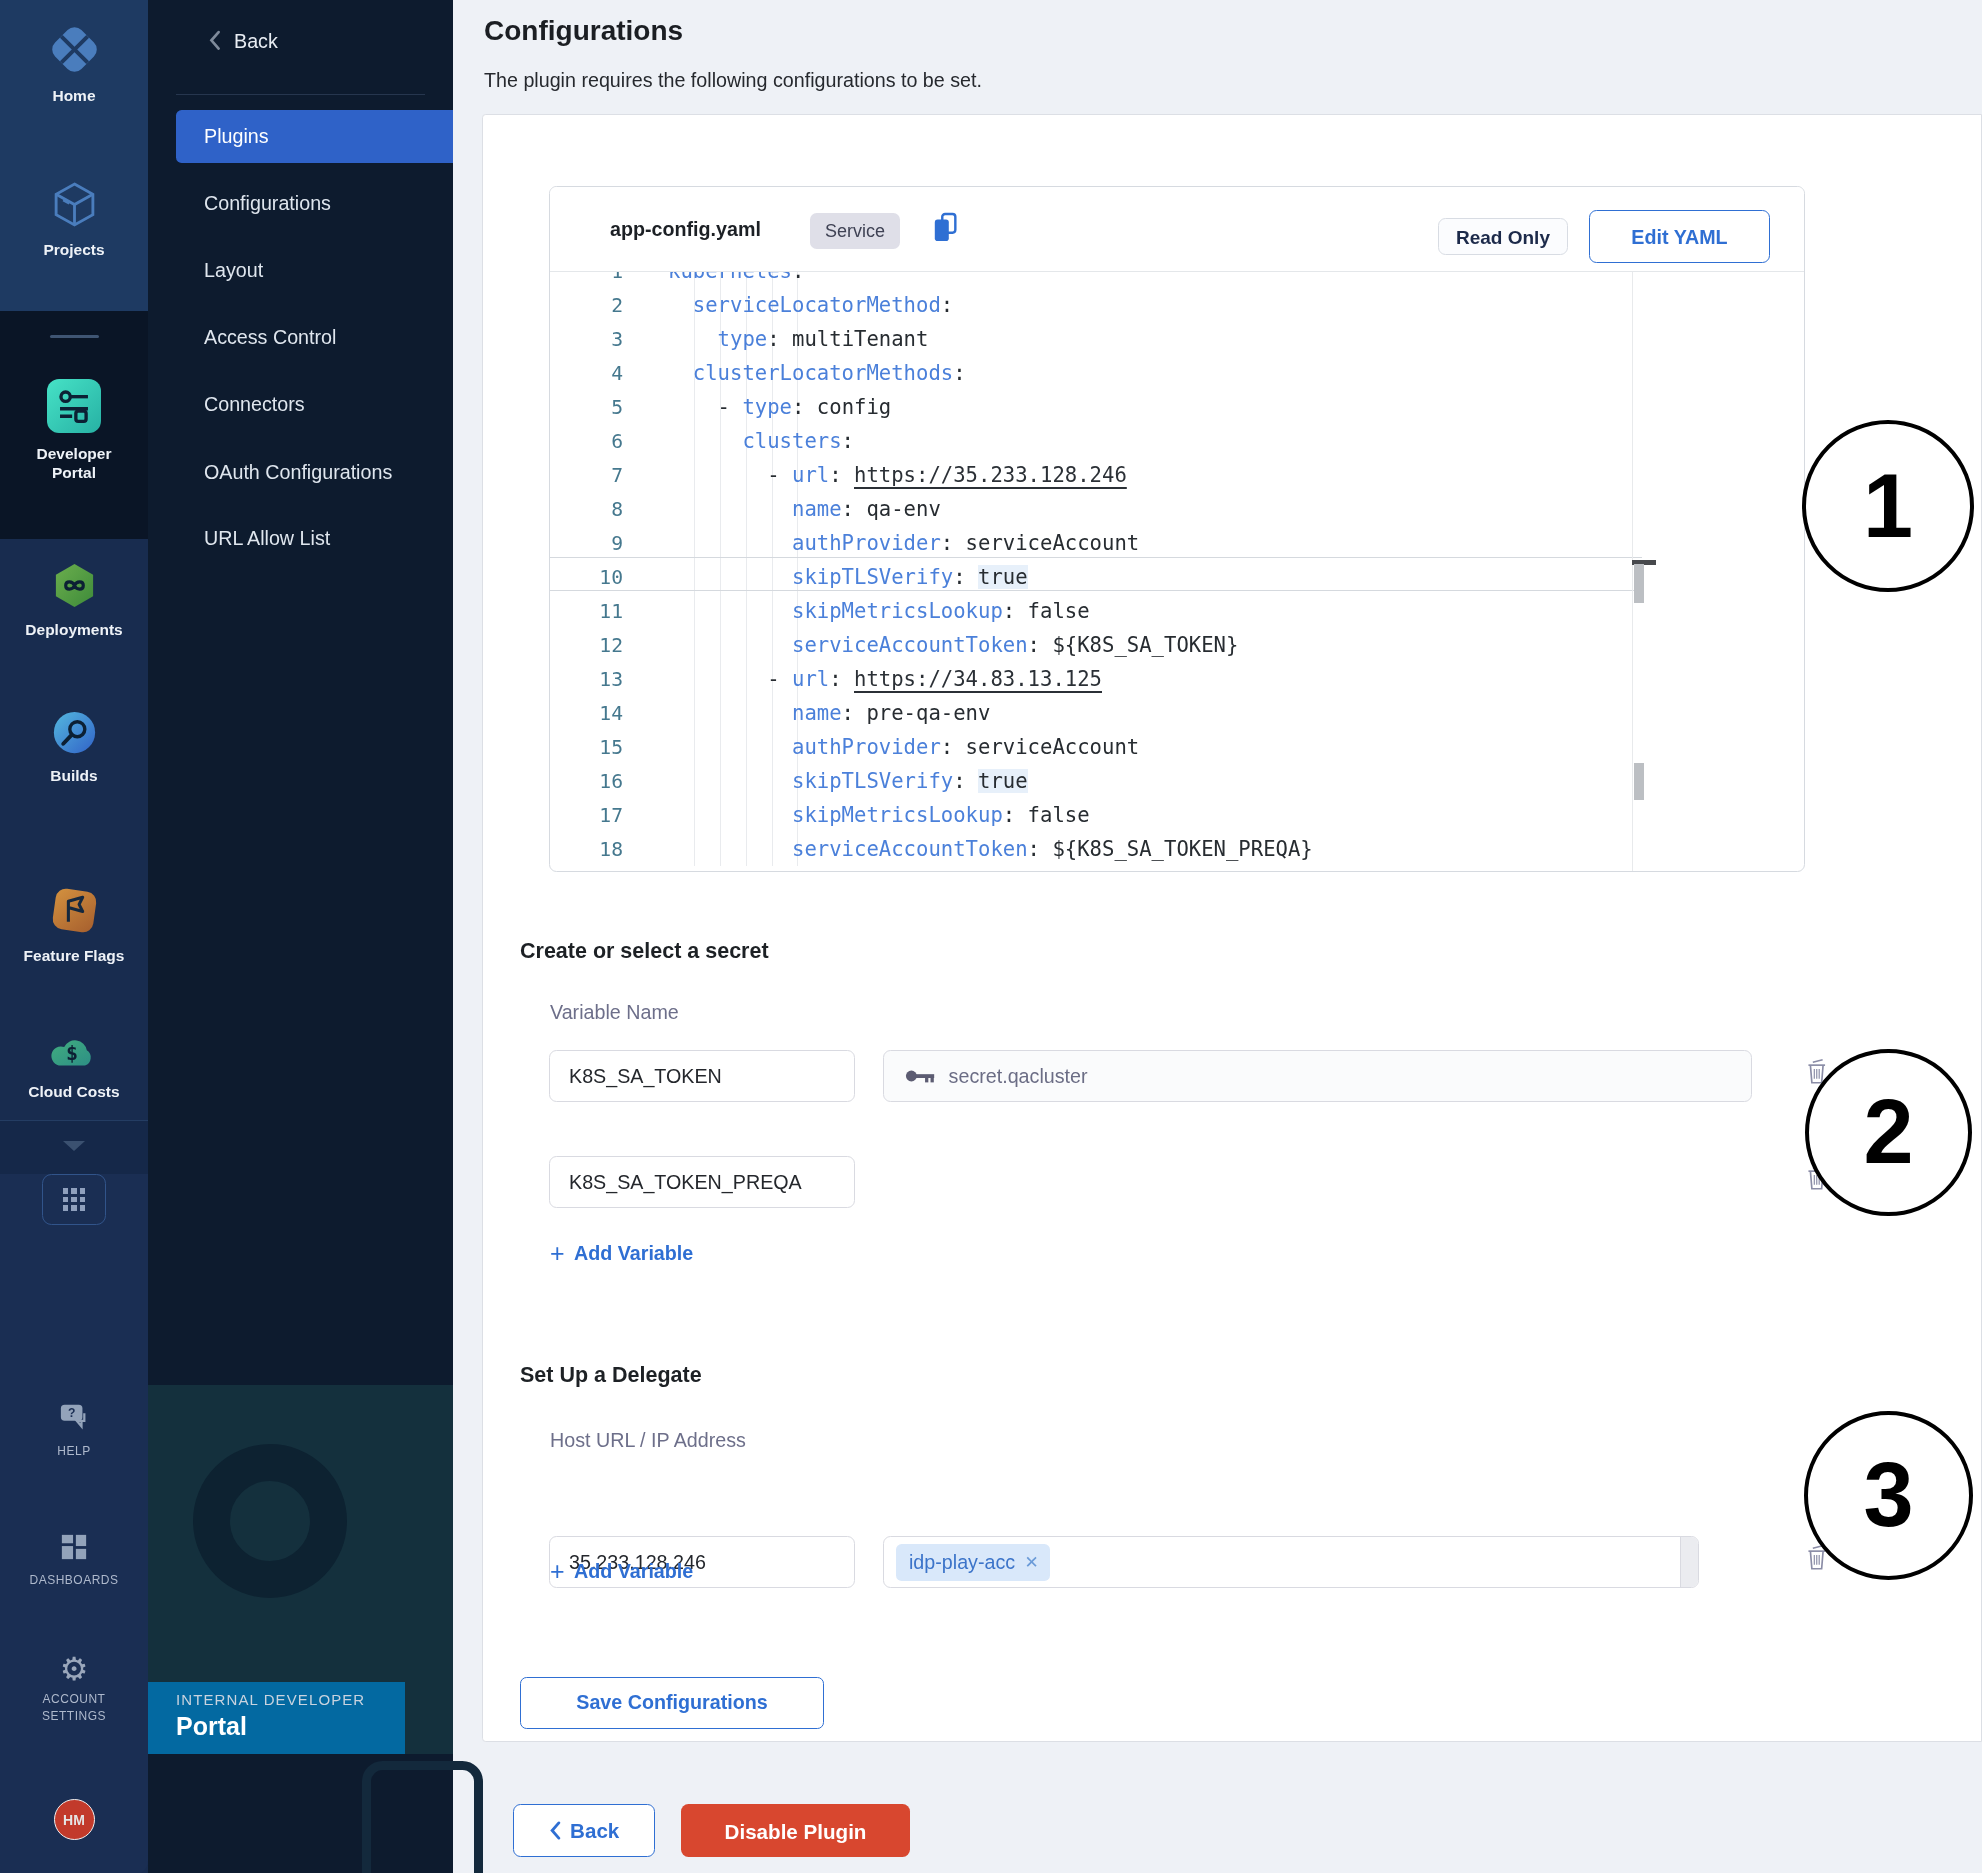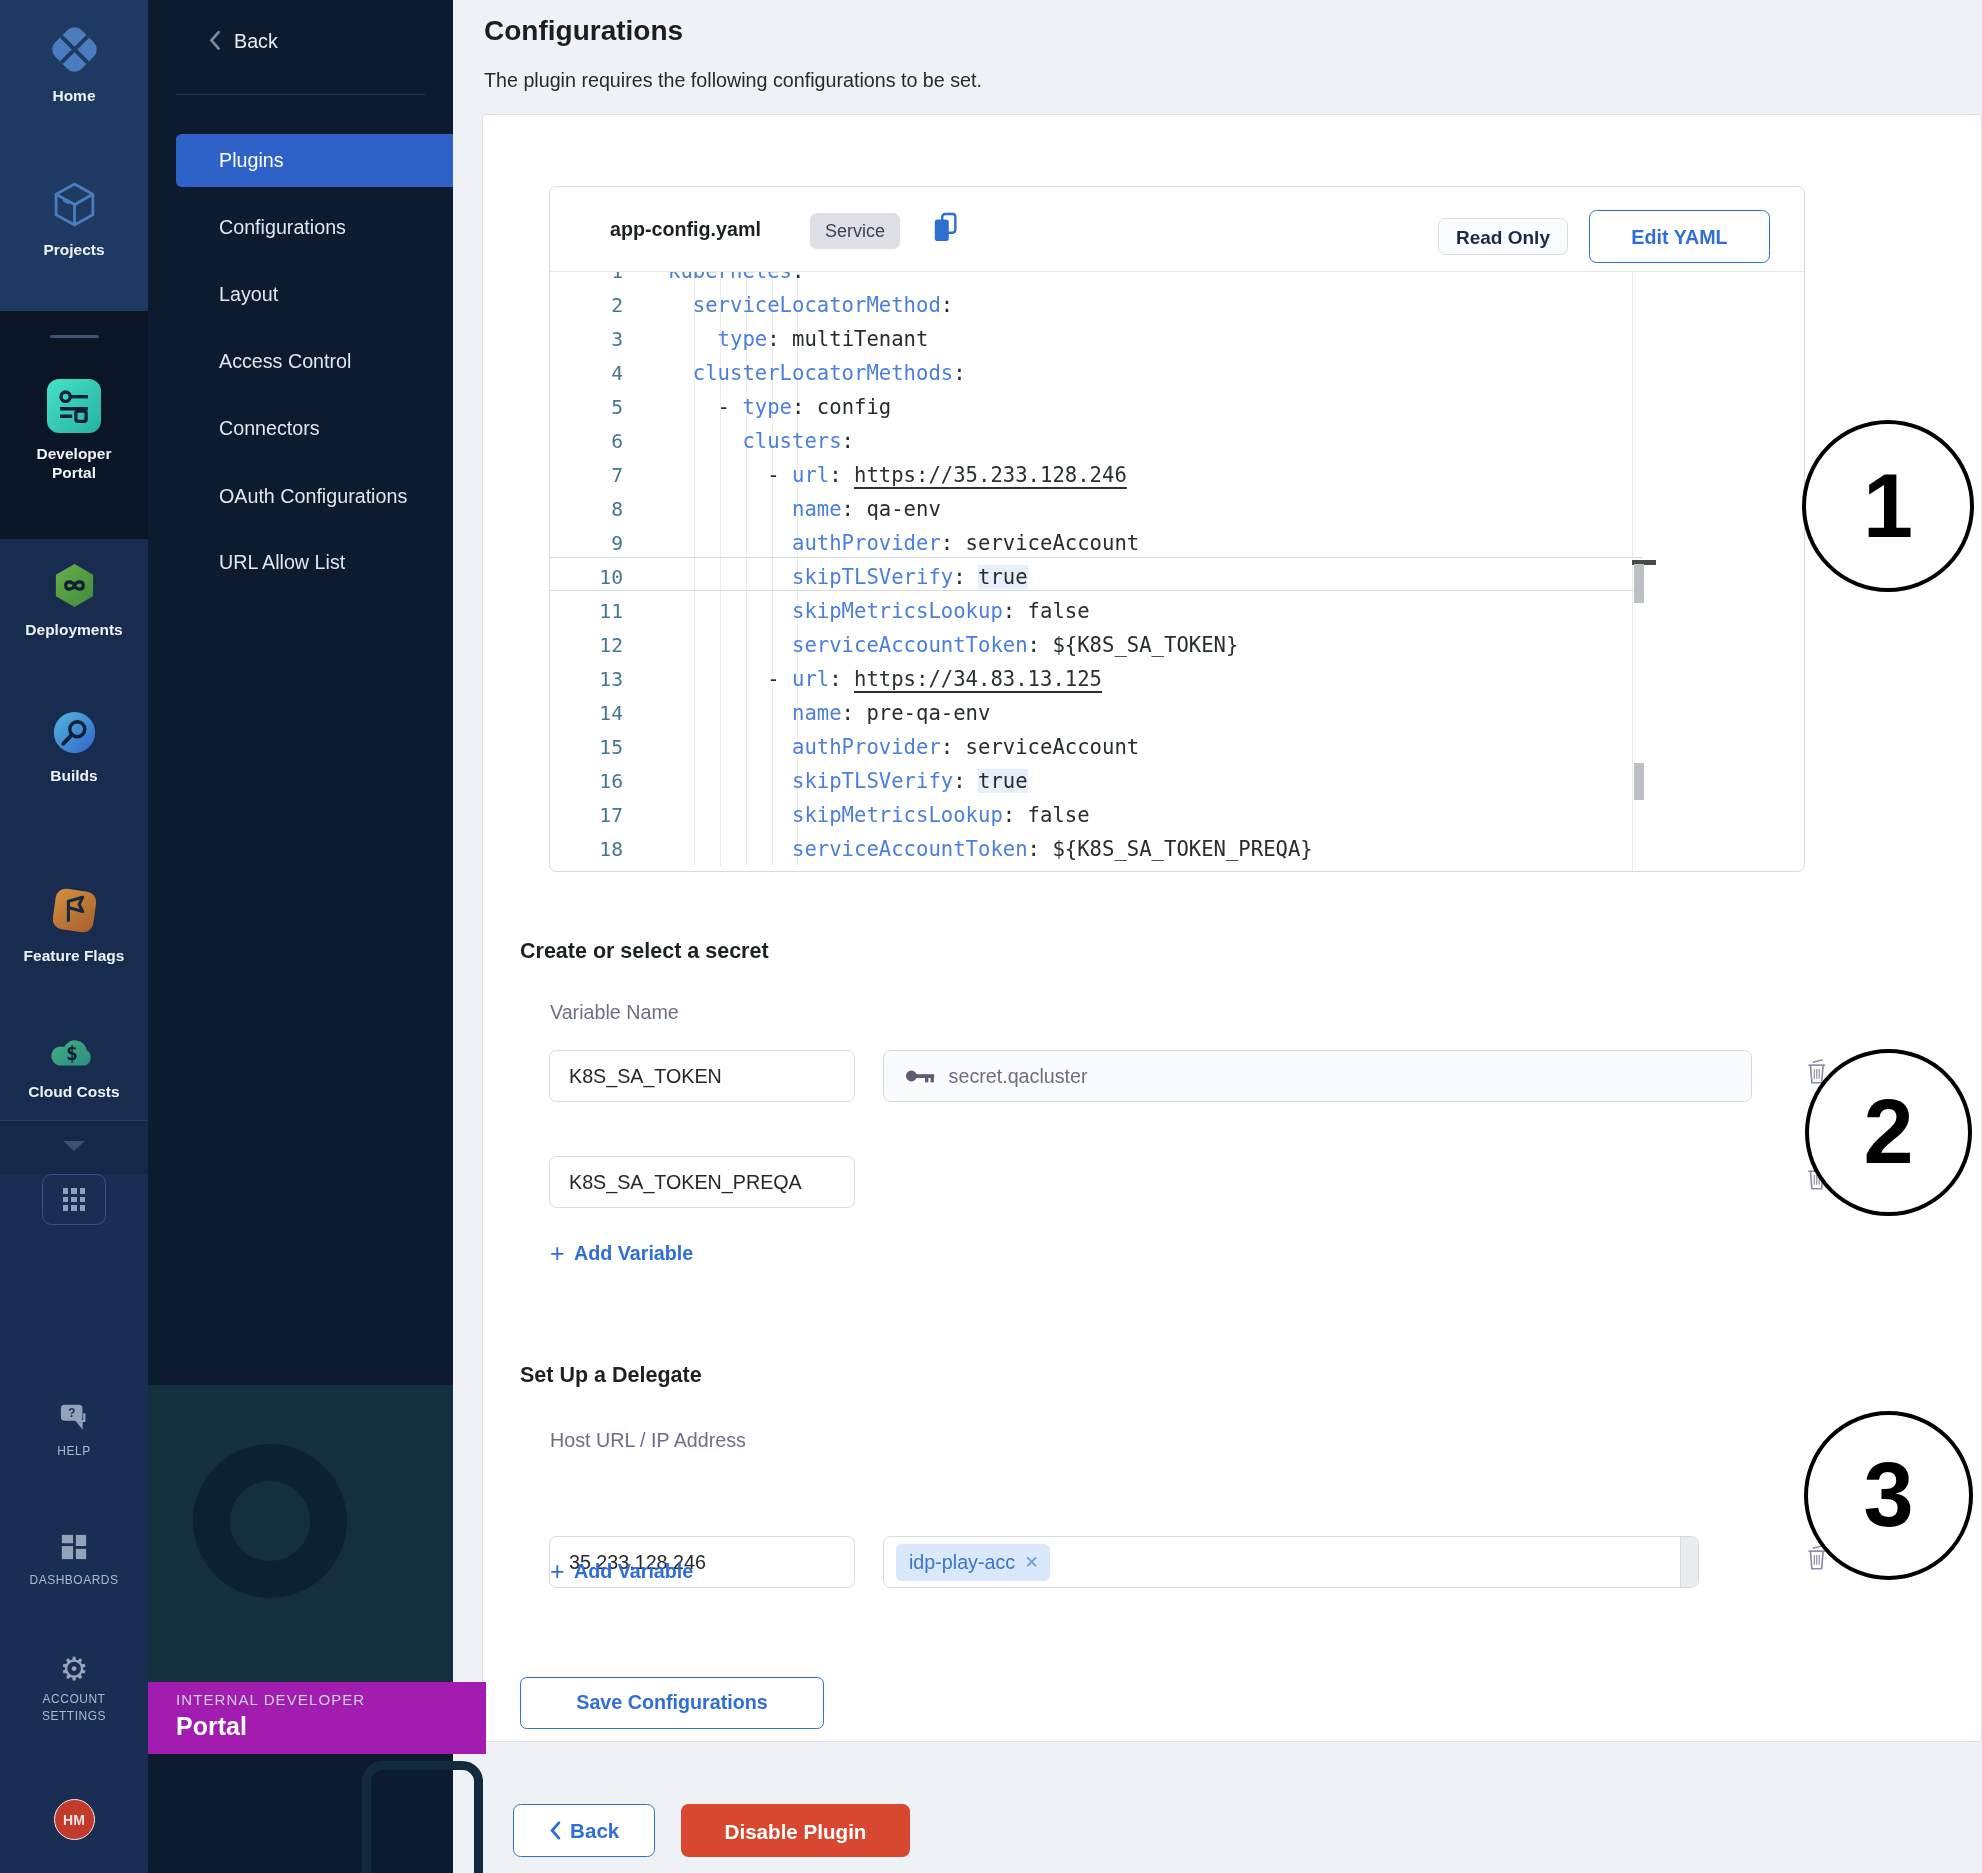--- a/index.html
+++ b/index.html
@@ -26,26 +26,26 @@
   .apps-grid i{width:5.6px;height:5.6px;background:#8fa0bd;display:block;}
   .avatar{width:39px;height:39px;border-radius:50%;background:#c23a2b;border:1.9px solid #efefef;
           display:flex;align-items:center;justify-content:center;color:#e5e5e5;font-weight:700;font-size:14px;}
   .gear{font-size:32px;color:#9aa7bb;line-height:28px;}
 
   
   #sidebar2{position:absolute;left:148px;top:0;width:305px;height:1874px;background:#0d1b2e;z-index:4;}
   .back-row{position:absolute;left:60px;top:30px;display:flex;align-items:center;cursor:pointer;}
   .back-row .txt{color:#e8edf3;font-size:19.7px;margin-left:13px;}
   .s2-div{position:absolute;left:28px;top:94px;width:249px;height:0.9px;background:#26364e;}
-  .s2-item{position:absolute;left:28px;width:277px;height:53px;line-height:53px;padding-left:43px;
-           box-sizing:border-box;color:#dfe6ee;font-size:19.7px;cursor:pointer;margin-top:24px;}
+  .s2-item{position:absolute;left:28px;width:277px;height:53px;line-height:53px;padding-left:28px;
+           box-sizing:border-box;color:#dfe6ee;font-size:19.7px;cursor:pointer;}
   .s2-item.active{background:#2f62c8;color:#fff;border-radius:5.6px 0 0 5.6px;}
   .s2-deco{position:absolute;left:0;top:1385px;width:305px;height:369px;background:#14303d;overflow:hidden;}
   .s2-ring{position:absolute;left:45px;top:59px;width:154px;height:154px;border-radius:50%;border:37px solid #0d2231;box-sizing:border-box;}
-  .s2-footer{position:absolute;left:0;top:1682px;width:338px;height:72px;background:#a21caf;}
+  .s2-footer{position:absolute;left:0;top:1682px;width:257px;height:72px;background:#0369a1;}
   .s2-footer .l1{position:absolute;left:28px;top:9.4px;font-size:15px;color:#c9d3df;letter-spacing:1.1px;}
   .s2-footer .l2{position:absolute;left:28px;top:30px;font-size:25px;font-weight:700;color:#fff;}
   .deco-sq{position:absolute;left:214px;top:1761px;width:103px;height:122px;border:9.4px solid #13293c;border-radius:20.6px;}
 
   
   #main{position:absolute;left:453px;top:0;width:1529px;height:1874px;}
   .page-title{position:absolute;left:31px;top:15px;font-size:28px;font-weight:700;color:#1b1e23;}
   .page-sub{position:absolute;left:31px;top:69px;font-size:19.7px;color:#26292e;}
   .outer-card{position:absolute;left:29px;top:114px;width:1500px;height:1628px;background:#fff;
               border:0.9px solid #dcdfe5;border-radius:3.7px 0 0 3.7px;box-sizing:border-box;}

